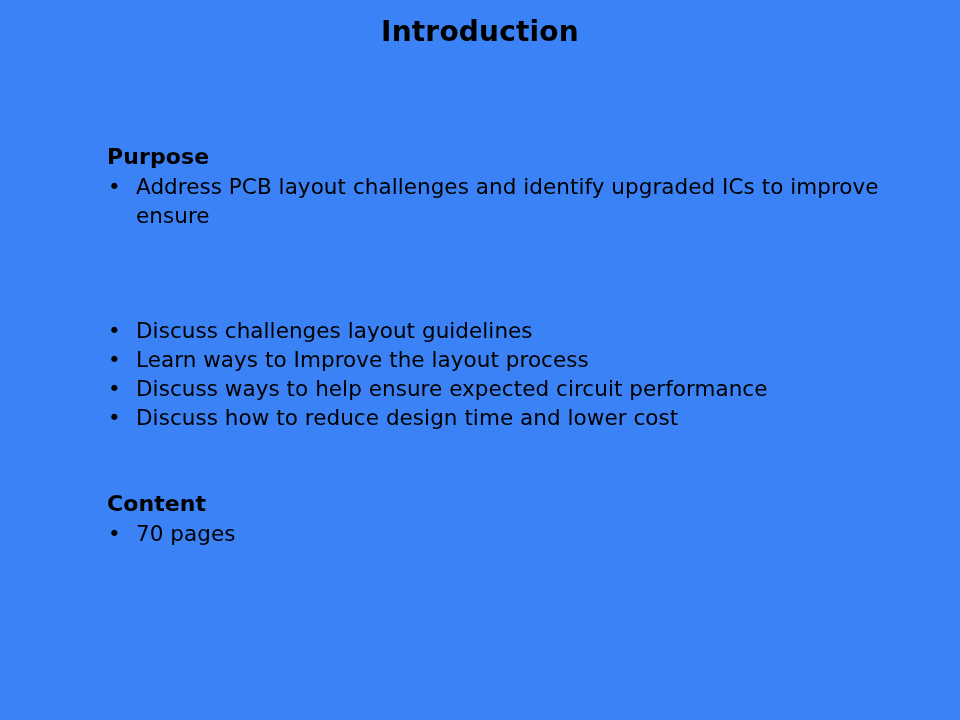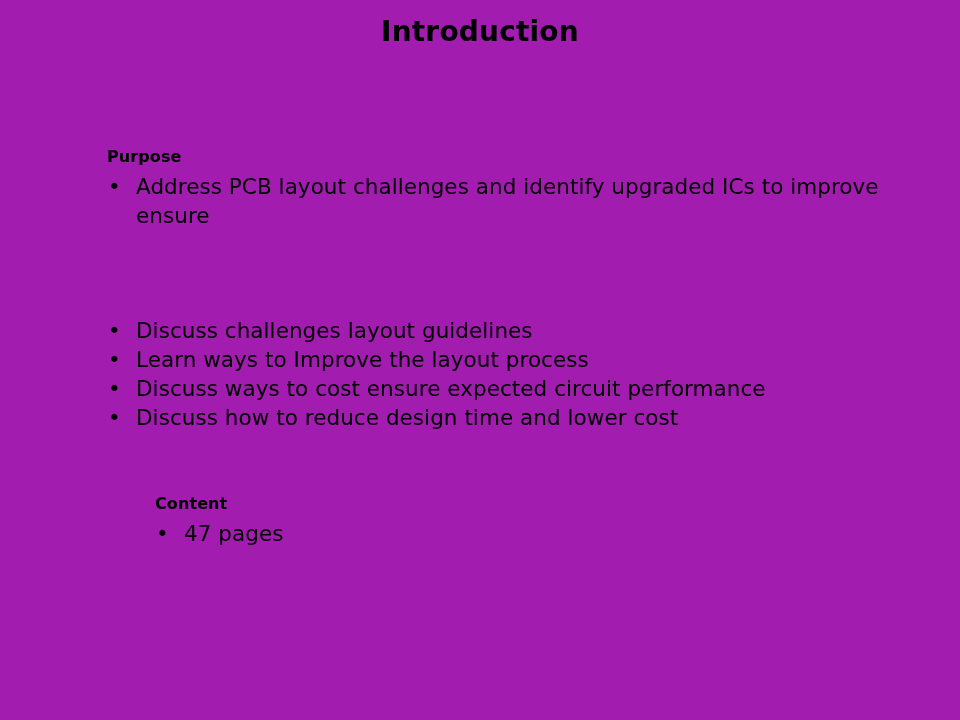--- a/index.html
+++ b/index.html
@@ -12,21 +12,21 @@
     height: 720px;
     overflow: hidden;
     font-family: "DejaVu Sans", "Liberation Sans", sans-serif;
     color: #000000;
     -webkit-font-smoothing: antialiased;
   }
   .slide {
     position: relative;
     width: 960px;
     height: 720px;
-    background: #a21caf;
+    background: #3b82f6;
   }
   .slide-title {
     position: absolute;
     top: 14px;
     left: 0;
     width: 960px;
     text-align: center;
     font-size: 28px;
     font-weight: bold;
     letter-spacing: 0.2px;
@@ -36,24 +36,24 @@
     position: absolute;
     left: 107px;
     top: 142px;
     width: 790px;
   }
   .section {
     margin: 0;
   }
   .section-purpose { padding-top: 0px; }
   .section-objectives { padding-top: 86px; }
-  .section-content { padding-top: 57px; margin-left: 48px; }
+  .section-content { padding-top: 57px; }
 
   .section-heading {
-    font-size: 16px;
+    font-size: 22px;
     font-weight: bold;
     line-height: 29px;
     margin: 0 0 1px 0;
     letter-spacing: 0.1px;
   }
   ul.bullet-list {
     list-style: none;
     margin: 0;
     padding: 0;
   }
@@ -102,33 +102,33 @@
         <li>
           <span class="bullet-dot">•</span>
           <span class="bullet-text">Discuss challenges layout guidelines</span>
         </li>
         <li>
           <span class="bullet-dot">•</span>
           <span class="bullet-text">Learn ways to Improve the layout process</span>
         </li>
         <li>
           <span class="bullet-dot">•</span>
-          <span class="bullet-text">Discuss ways to cost ensure expected circuit performance</span>
+          <span class="bullet-text">Discuss ways to help ensure expected circuit performance</span>
         </li>
         <li>
           <span class="bullet-dot">•</span>
           <span class="bullet-text">Discuss how to reduce design time and lower cost</span>
         </li>
       </ul>
     </div>
 
     <div class="section section-content">
       <div class="section-heading">Content</div>
       <ul class="bullet-list">
         <li>
           <span class="bullet-dot">•</span>
-          <span class="bullet-text">47 pages</span>
+          <span class="bullet-text">70 pages</span>
         </li>
       </ul>
     </div>
 
   </div>
 </div>
 
 </body></html>

